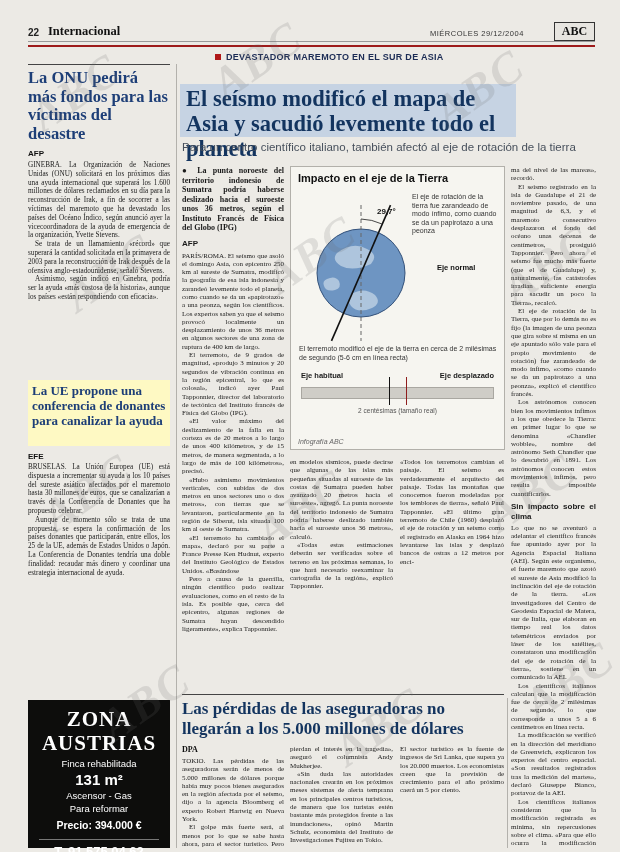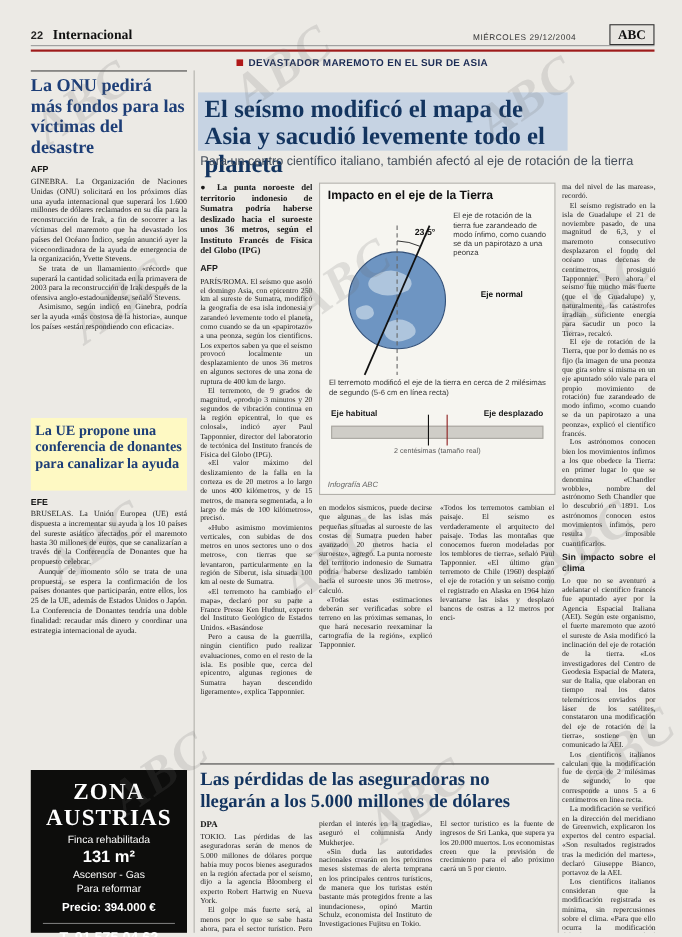--- a/index.html
+++ b/index.html
@@ -182,21 +182,21 @@
       <circle cx="64" cy="80" r="44" fill="#6e95c2" stroke="#33517a" stroke-width="1"></circle>
       <path d="M40 60 q16 -12 30 -4 q12 6 4 15 q-18 8 -30 2 q-10 -6 -4 -13 Z" fill="#aec5dd"></path>
       <path d="M56 100 q12 -6 22 2 q7 8 -3 13 q-14 6 -21 -2 q-5 -7 2 -13 Z" fill="#aec5dd"></path>
       <path d="M30 86 q8 -4 12 2 q3 7 -4 9 q-9 2 -11 -4 q-2 -5 3 -7 Z" fill="#aec5dd"></path>
       <line x1="64" y1="12" x2="64" y2="148" stroke="#666" stroke-width="1" stroke-dasharray="4 3"></line>
       <g transform="rotate(23.5 64 80)">
         <line x1="64" y1="6" x2="64" y2="154" stroke="#111" stroke-width="1.6"></line>
       </g>
       <path d="M64 26 A54 54 0 0 1 85 31" fill="none" stroke="#333" stroke-width="0.9"></path>
     </svg>
-    <div class="anglbl">23,5°</div>
+    <div class="anglbl">29,7°</div>
     <div class="ejenorm">Eje normal</div>
     <div class="info-cap cap2">El terremoto modificó el eje de la tierra en cerca de 2 milésimas de segundo (5-6 cm en línea recta)</div>
     <div class="axlbl axl">Eje habitual</div>
     <div class="axlbl axr">Eje desplazado</div>
     <div class="axisbar"></div>
     <div class="axline a"></div>
     <div class="axline b"></div>
     <div class="scalenote">2 centésimas (tamaño real)</div>
     <div class="credit">Infografía ABC</div>
   </div>

